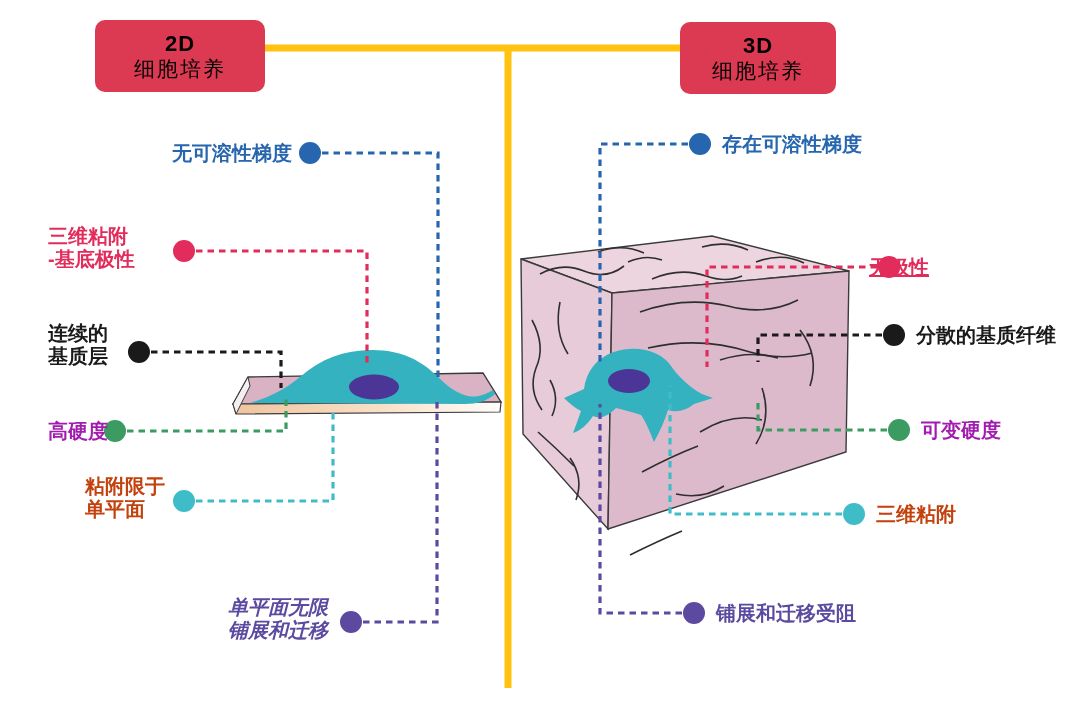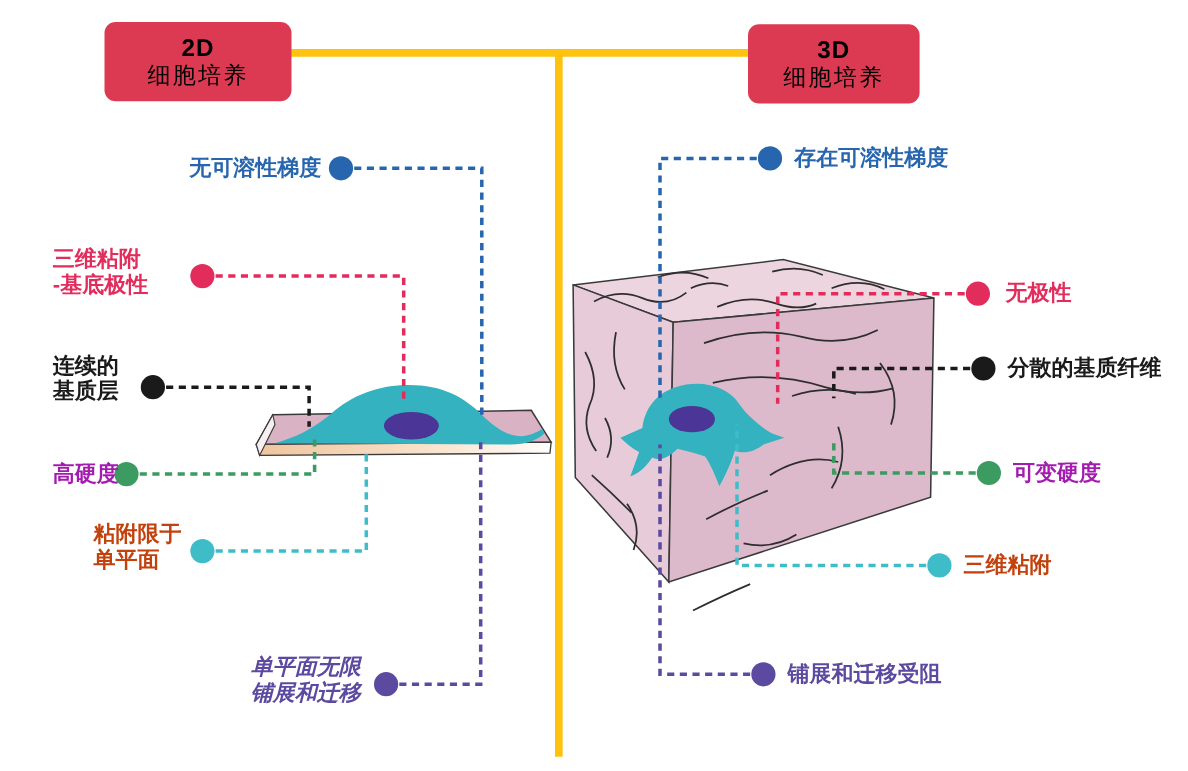--- a/index.html
+++ b/index.html
@@ -23,21 +23,21 @@
   }
   .c-blue{color:#2766AE;} .c-pink{color:#E22C5B;} .c-black{color:#1A1A1A;}
   .c-green{color:#a21caf;} .c-cyan{color:#c2410c;} .c-purple{color:#5B4A9F;}
   .pos-l1{left:140px;top:142px;width:152px;text-align:right;}
   .pos-l2{left:48px;top:225px;}
   .pos-l3{left:48px;top:322px;}
   .pos-l4{left:48px;top:420px;}
   .pos-l5{left:85px;top:475px;}
   .pos-l6{left:228px;top:596px;font-style:italic;}
   .pos-r1{left:722px;top:133px;}
-  .pos-r2{left:914px;top:256px;}
+  .pos-r2{left:869px;top:256px;text-decoration:underline;}
   .pos-r3{left:916px;top:324px;}
   .pos-r4{left:921px;top:419px;}
   .pos-r5{left:876px;top:503px;}
   .pos-r6{left:716px;top:602px;}
 </style>
 </head>
 <body>
 
 <div class="canvas">
 

